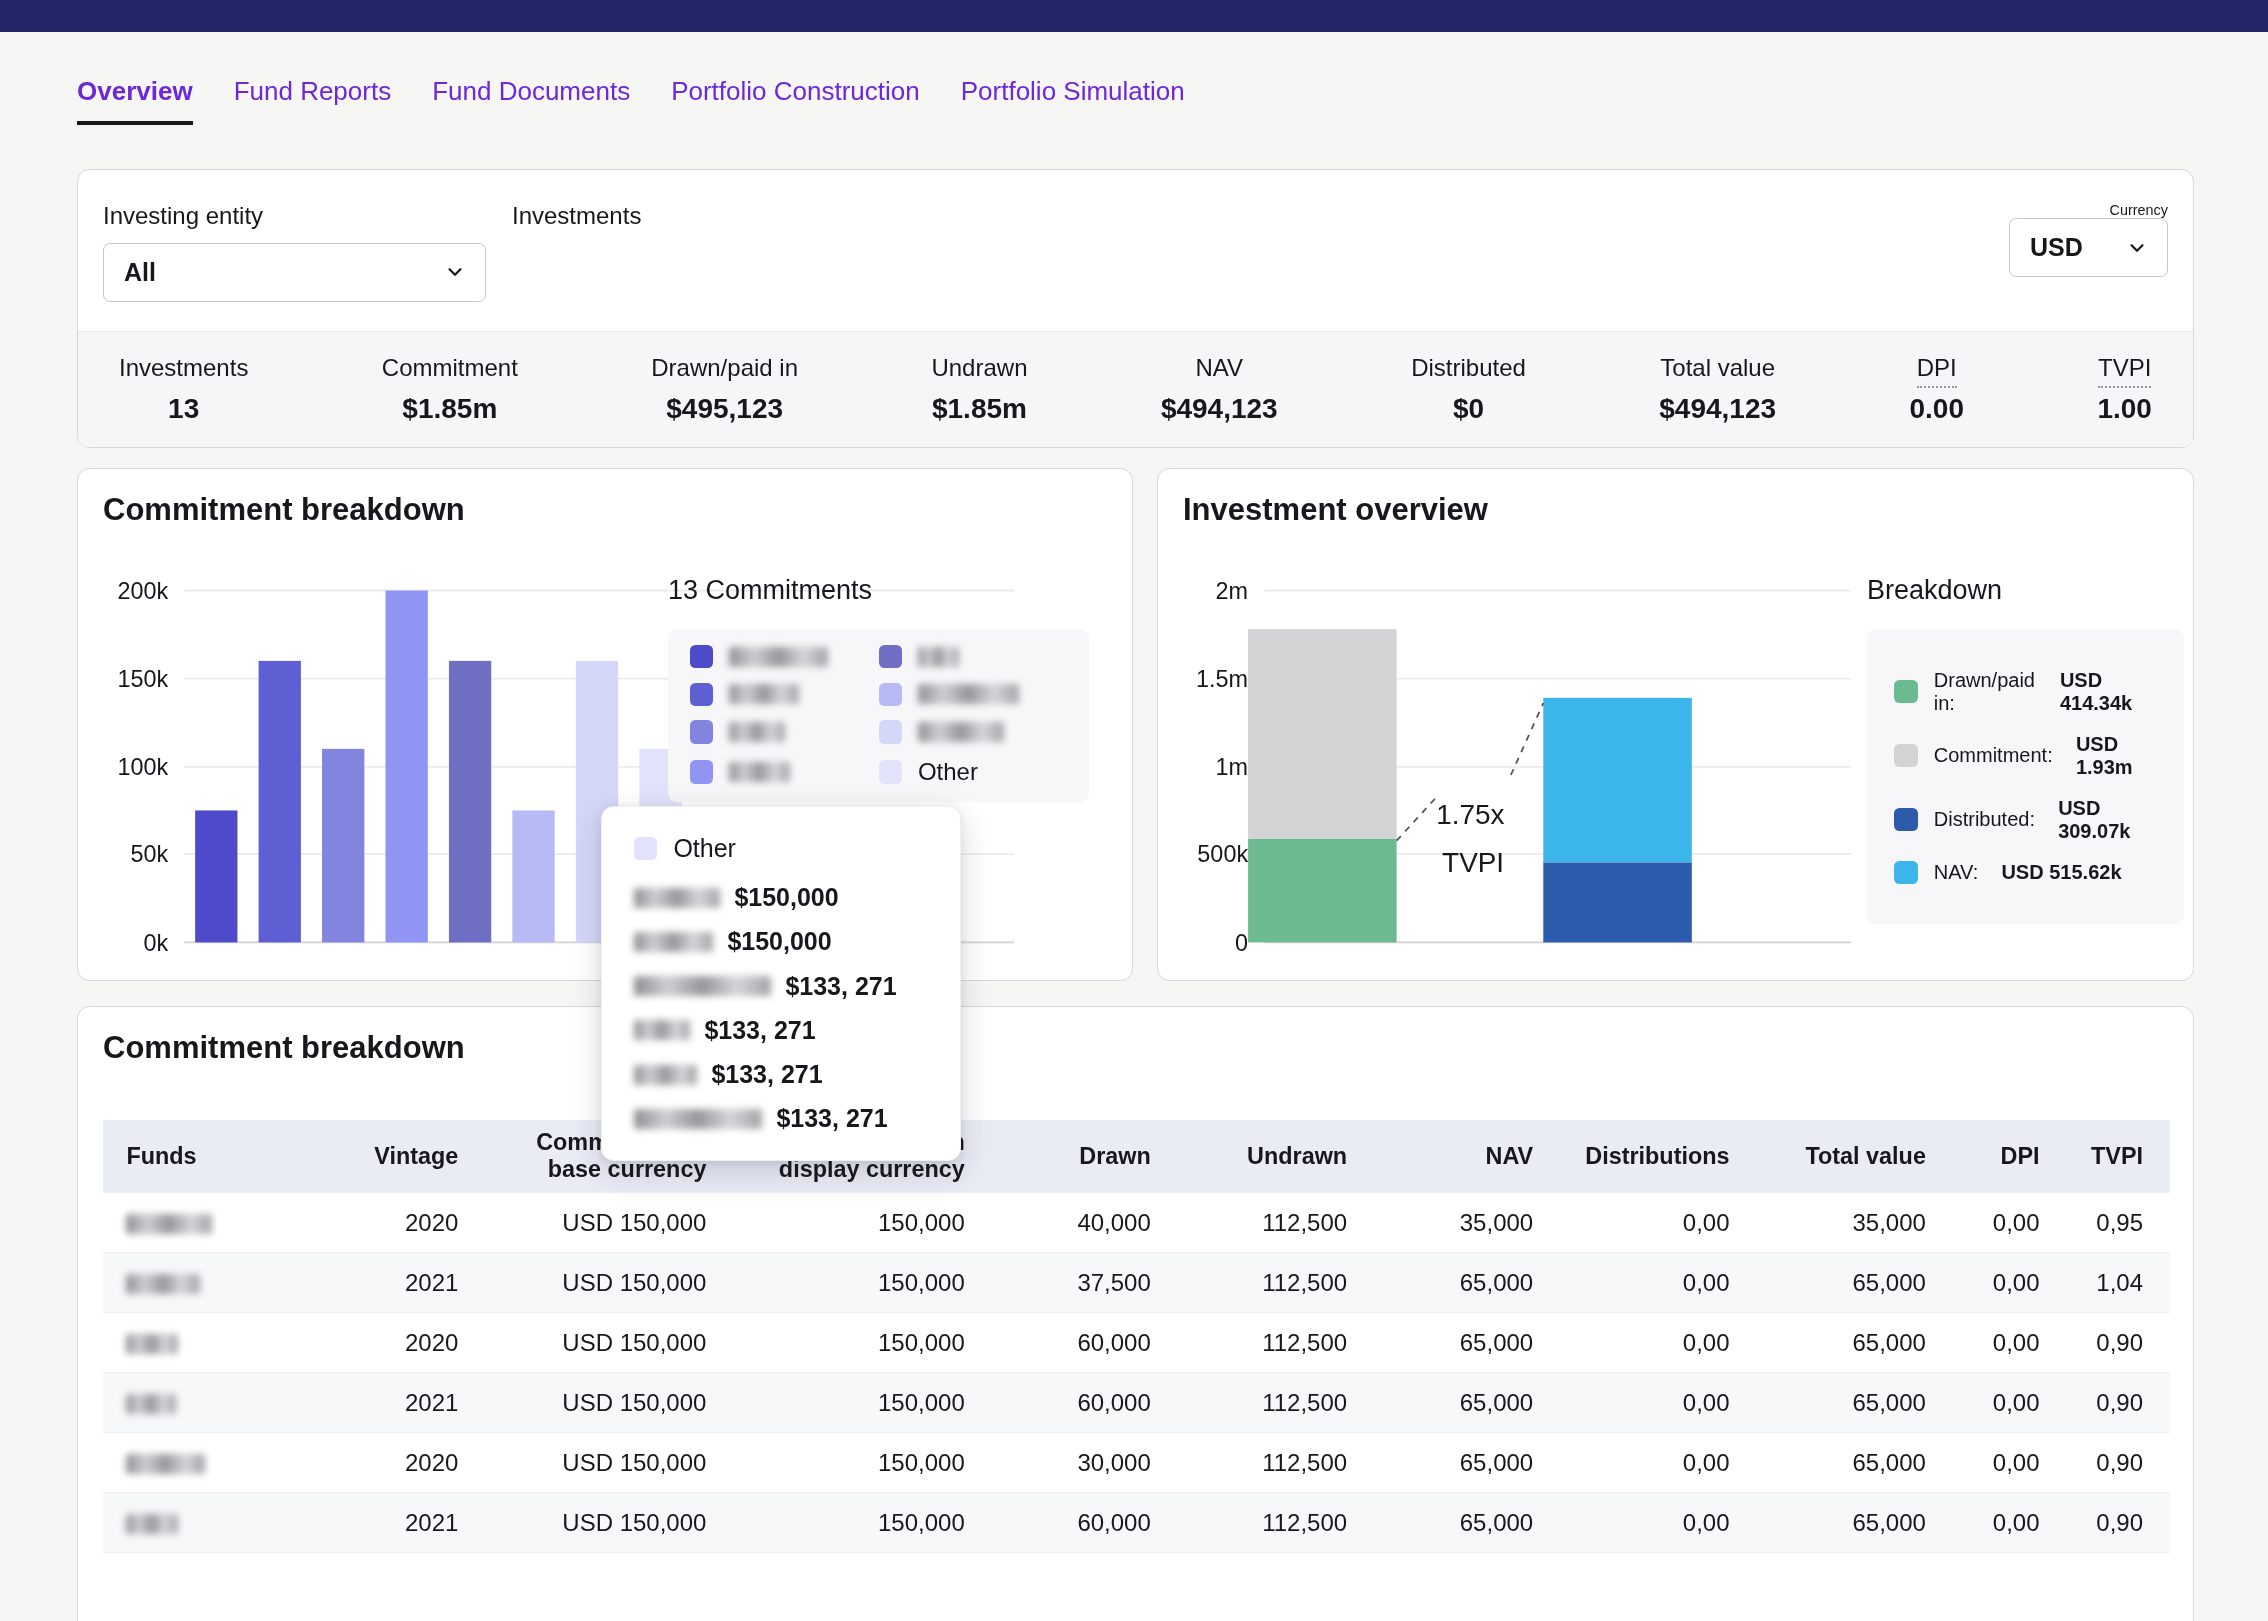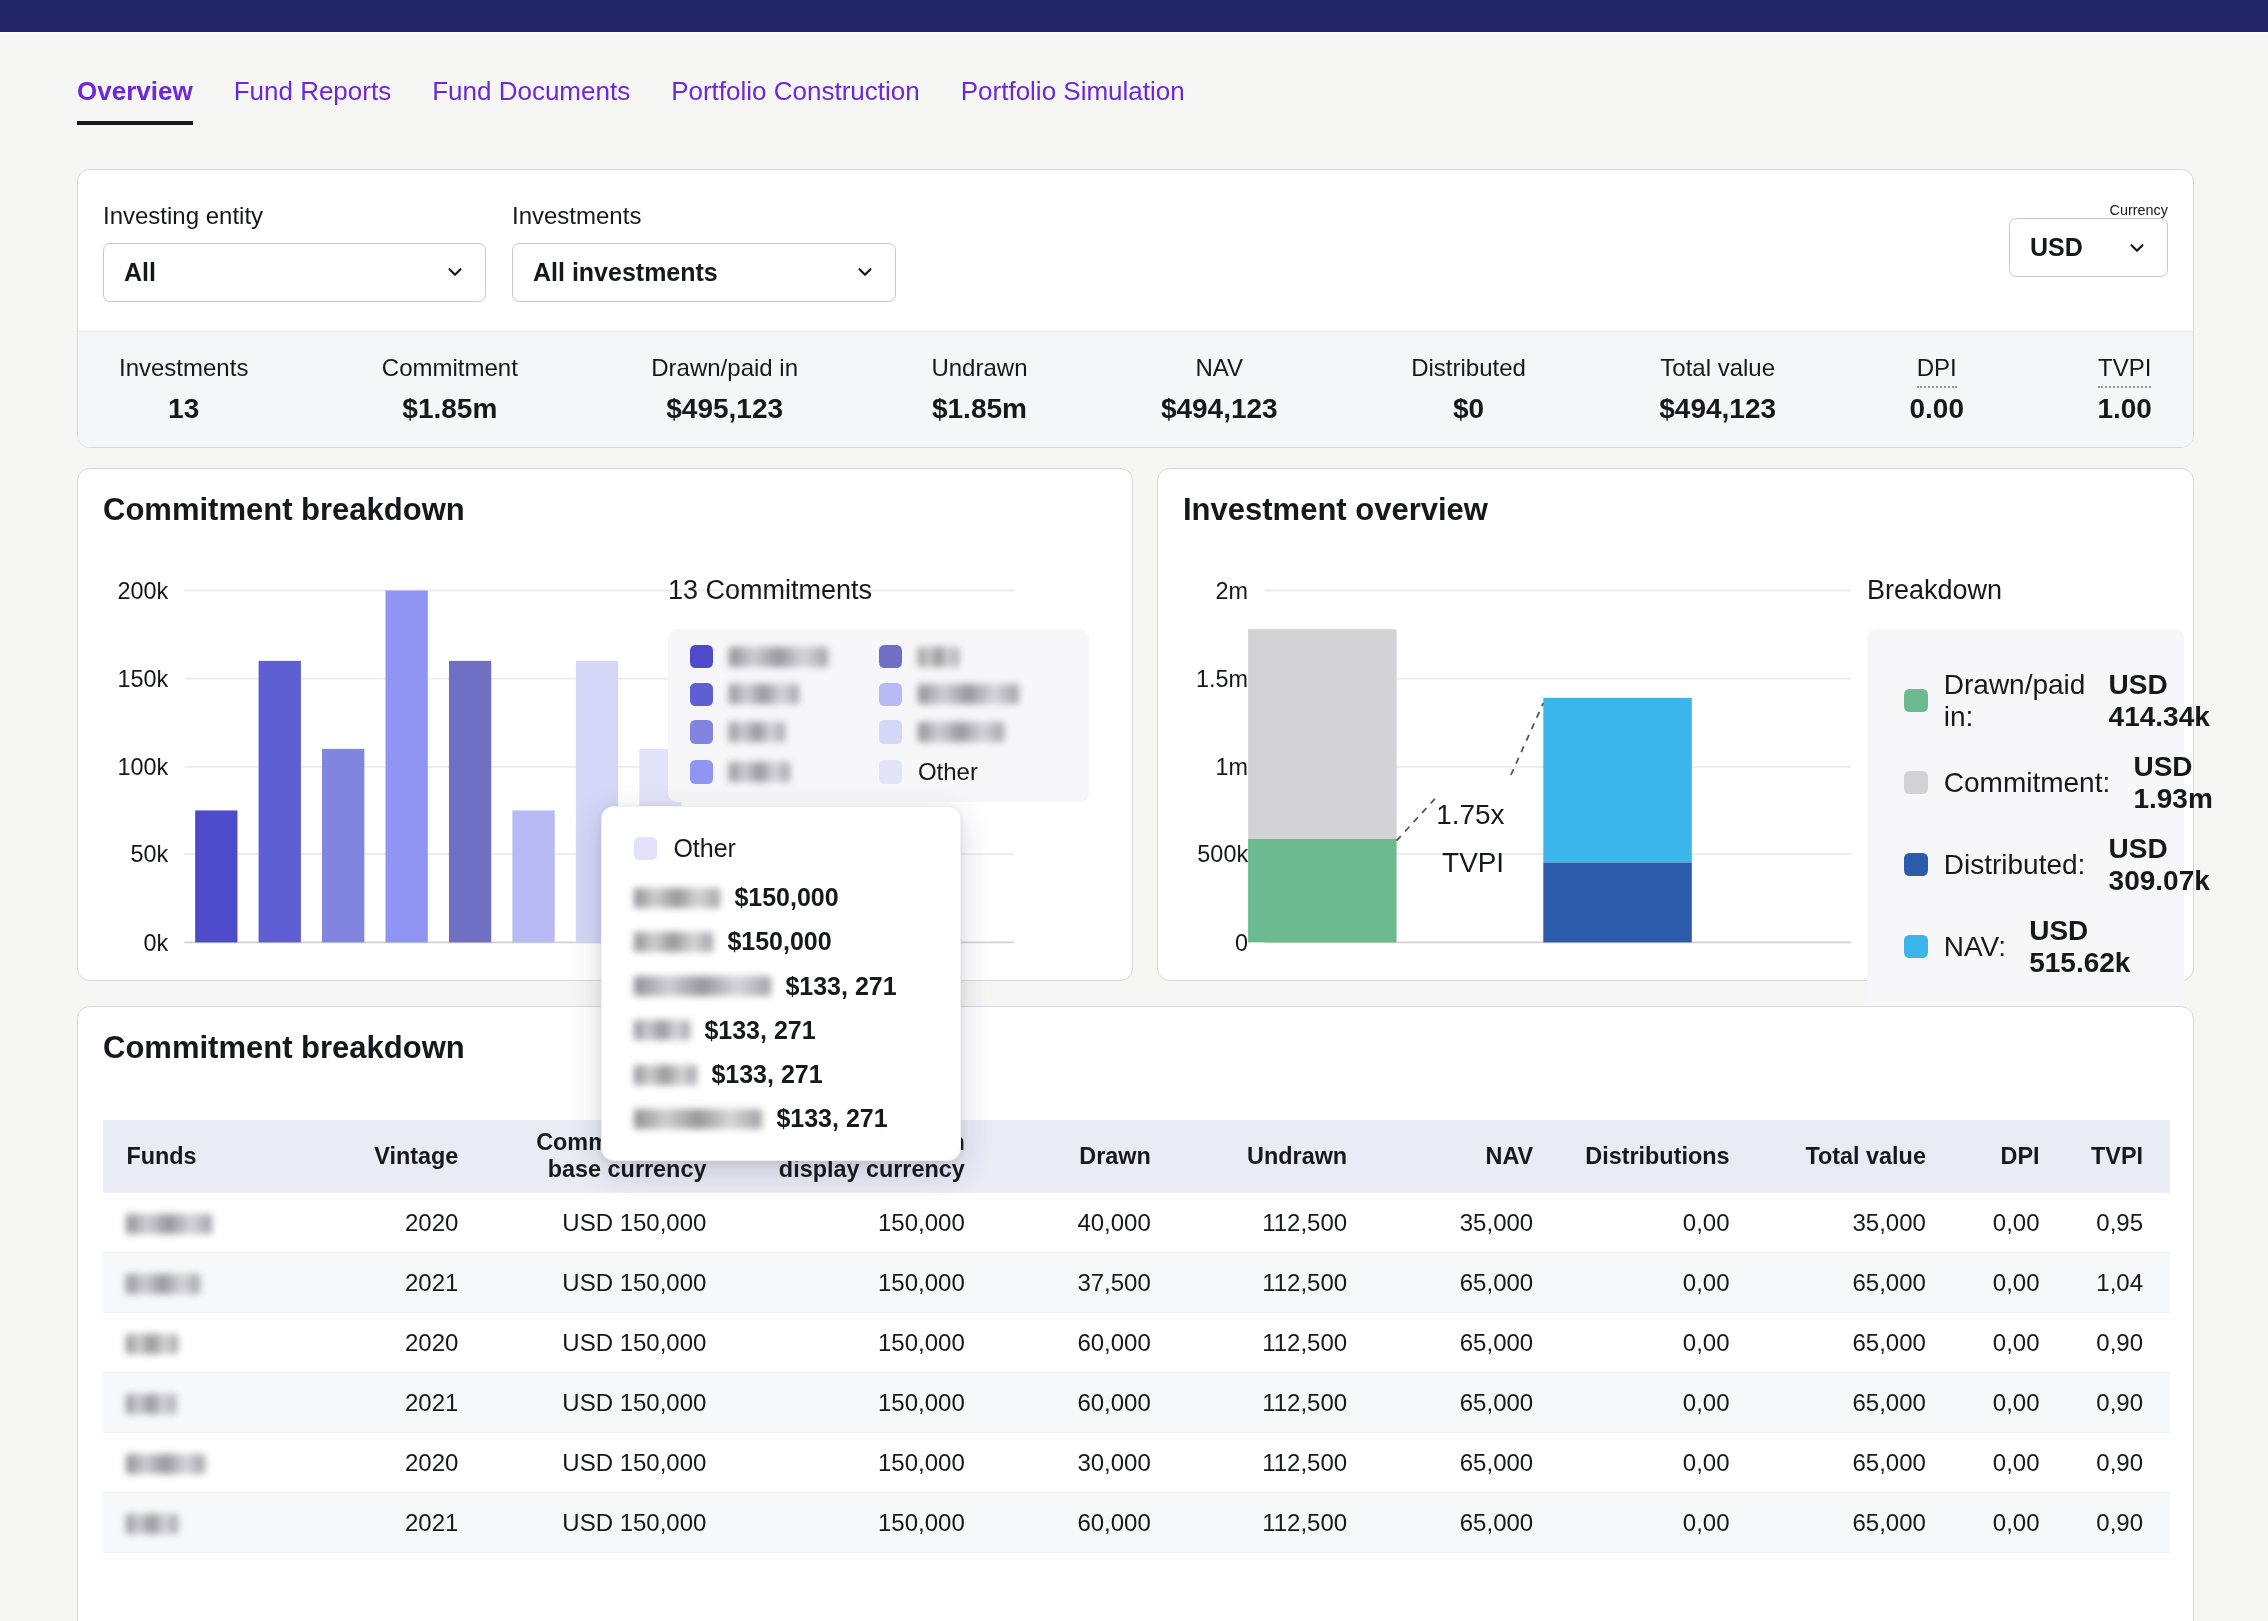--- a/index.html
+++ b/index.html
@@ -42,21 +42,21 @@
   .legend-panel{position:absolute;background:#f7f7f9;border-radius:9px;box-sizing:border-box;}
   #cb-legend-title{left:590px;top:106px;}
   #cb-legend{left:590px;top:160px;width:421px;height:173px;display:grid;grid-template-columns:1fr 1fr;align-content:space-around;padding:9px 21.6px;}
   .legend-item{display:flex;align-items:center;gap:16px;font-size:24px;}
   .swatch{width:23.4px;height:23.4px;border-radius:5.4px;flex:0 0 auto;}
   .blur{display:inline-block;height:20px;border-radius:2.7px;vertical-align:middle;
         background:linear-gradient(90deg,#8f8f93,#cfcfd3 25%,#97979b 50%,#d6d6da 75%,#a3a3a7);
         filter:blur(3.6px);}
   #io-legend-title{left:709px;top:106px;}
   #io-legend{left:709px;top:160px;width:317px;padding:21.6px 23.4px;}
-  #io-legend .legend-item{margin:18px 14px;font-size:28px;}
+  #io-legend .legend-item{margin:18px 4px;font-size:20px;}
   #io-legend .legend-item b{margin-left:7.2px;}
   
   #tooltip{position:absolute;left:601px;top:806px;width:360px;background:#fff;border-radius:12.6px;z-index:10;
            box-shadow:0 10.8px 32px rgba(40,40,70,.18),0 1.8px 7.2px rgba(0,0,0,.08);border:0.9px solid #f0f0f2;
            padding:27px 32px 27px;box-sizing:border-box;}
   #tooltip .tt-head{display:flex;align-items:center;gap:16px;font-size:25px;margin-bottom:20px;}
   #tooltip .tt-row{display:flex;align-items:center;gap:14.4px;margin-top:15.3px;font-size:25px;}
   #tooltip .tt-row b{white-space:nowrap;}
   
   #table-card{left:77px;top:1006px;width:2117px;height:630px;overflow:hidden;}
@@ -86,26 +86,20 @@
     <div class="flabel">Investing entity</div>
     <div class="select">
       <span>All</span>
       <svg class="chev" viewBox="0 0 22 22">
           <polyline points="5,8 11,14 17,8" fill="none" stroke="#17181c" stroke-width="2.4" stroke-linecap="round" stroke-linejoin="round"></polyline>
         </svg>
     </div>
   </div>
   <div class="fgroup" style="left:434px;width:384px;">
     <div class="flabel">Investments</div>
-    <div class="select">
-      <span>All investments</span>
-      <svg class="chev" viewBox="0 0 22 22">
-          <polyline points="5,8 11,14 17,8" fill="none" stroke="#17181c" stroke-width="2.4" stroke-linecap="round" stroke-linejoin="round"></polyline>
-        </svg>
-    </div>
   </div>
   <div id="currency-group">
     <div class="flabel">Currency</div>
     <div class="select">
       <span>USD</span>
       <svg class="chev" viewBox="0 0 22 22">
           <polyline points="5,8 11,14 17,8" fill="none" stroke="#17181c" stroke-width="2.4" stroke-linecap="round" stroke-linejoin="round"></polyline>
         </svg>
     </div>
   </div>

